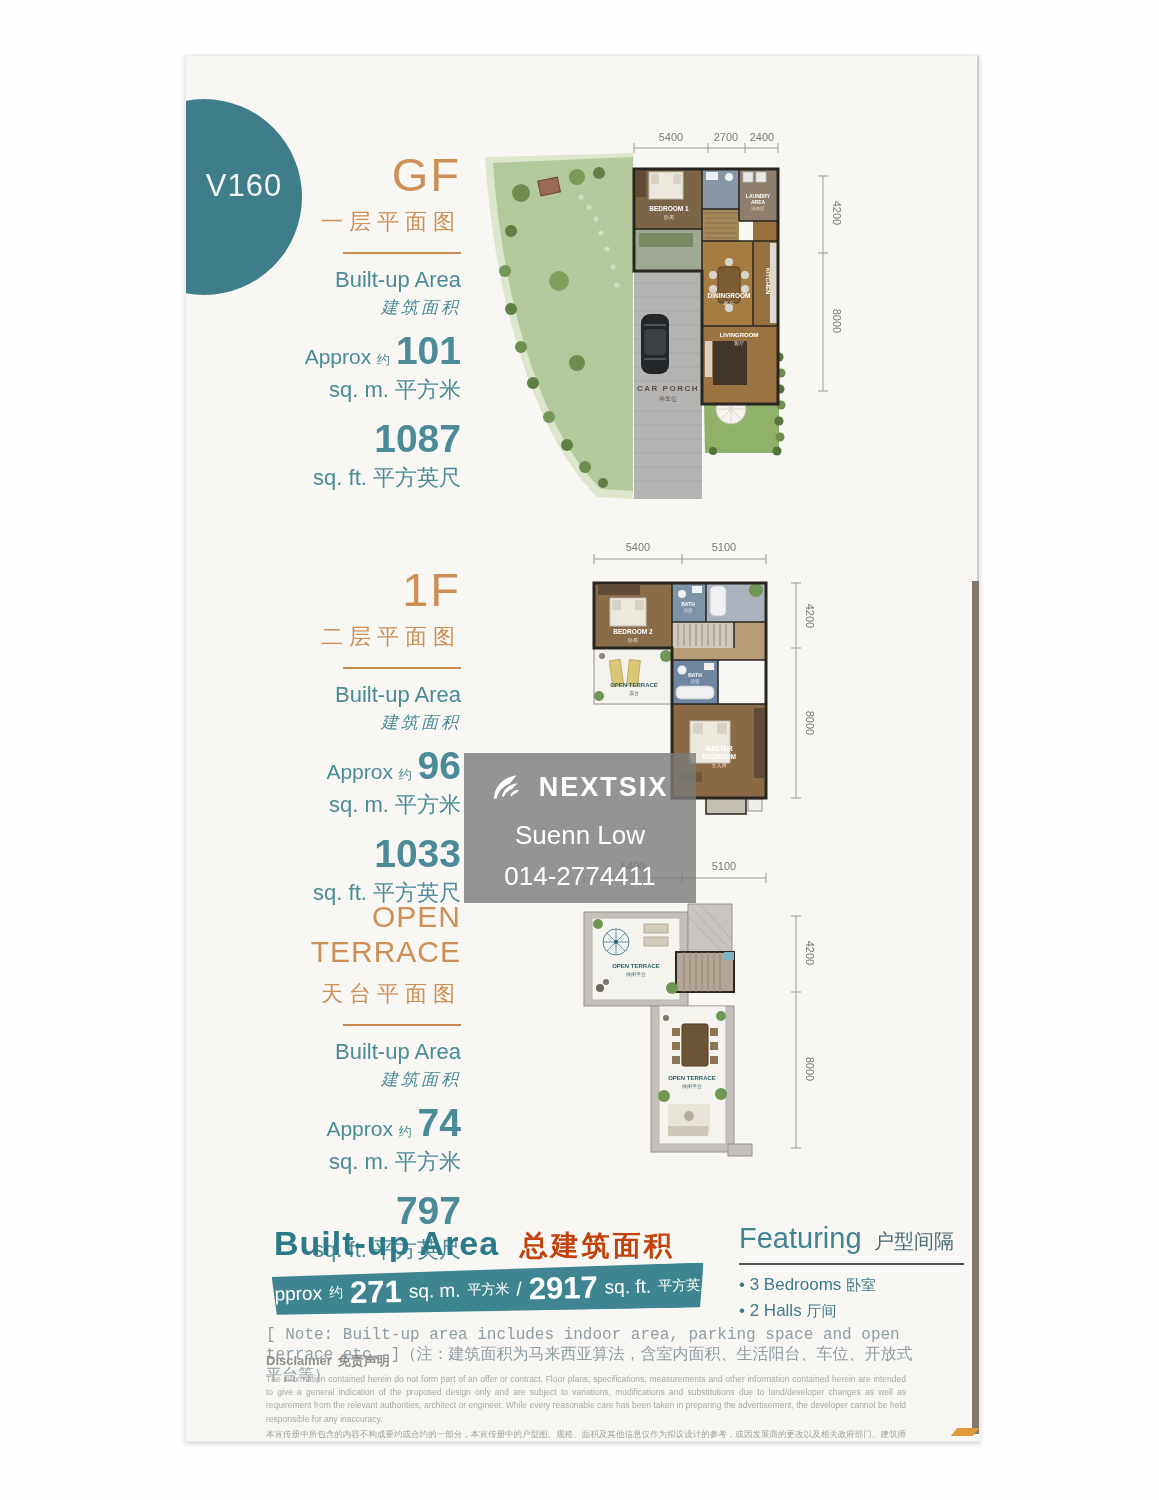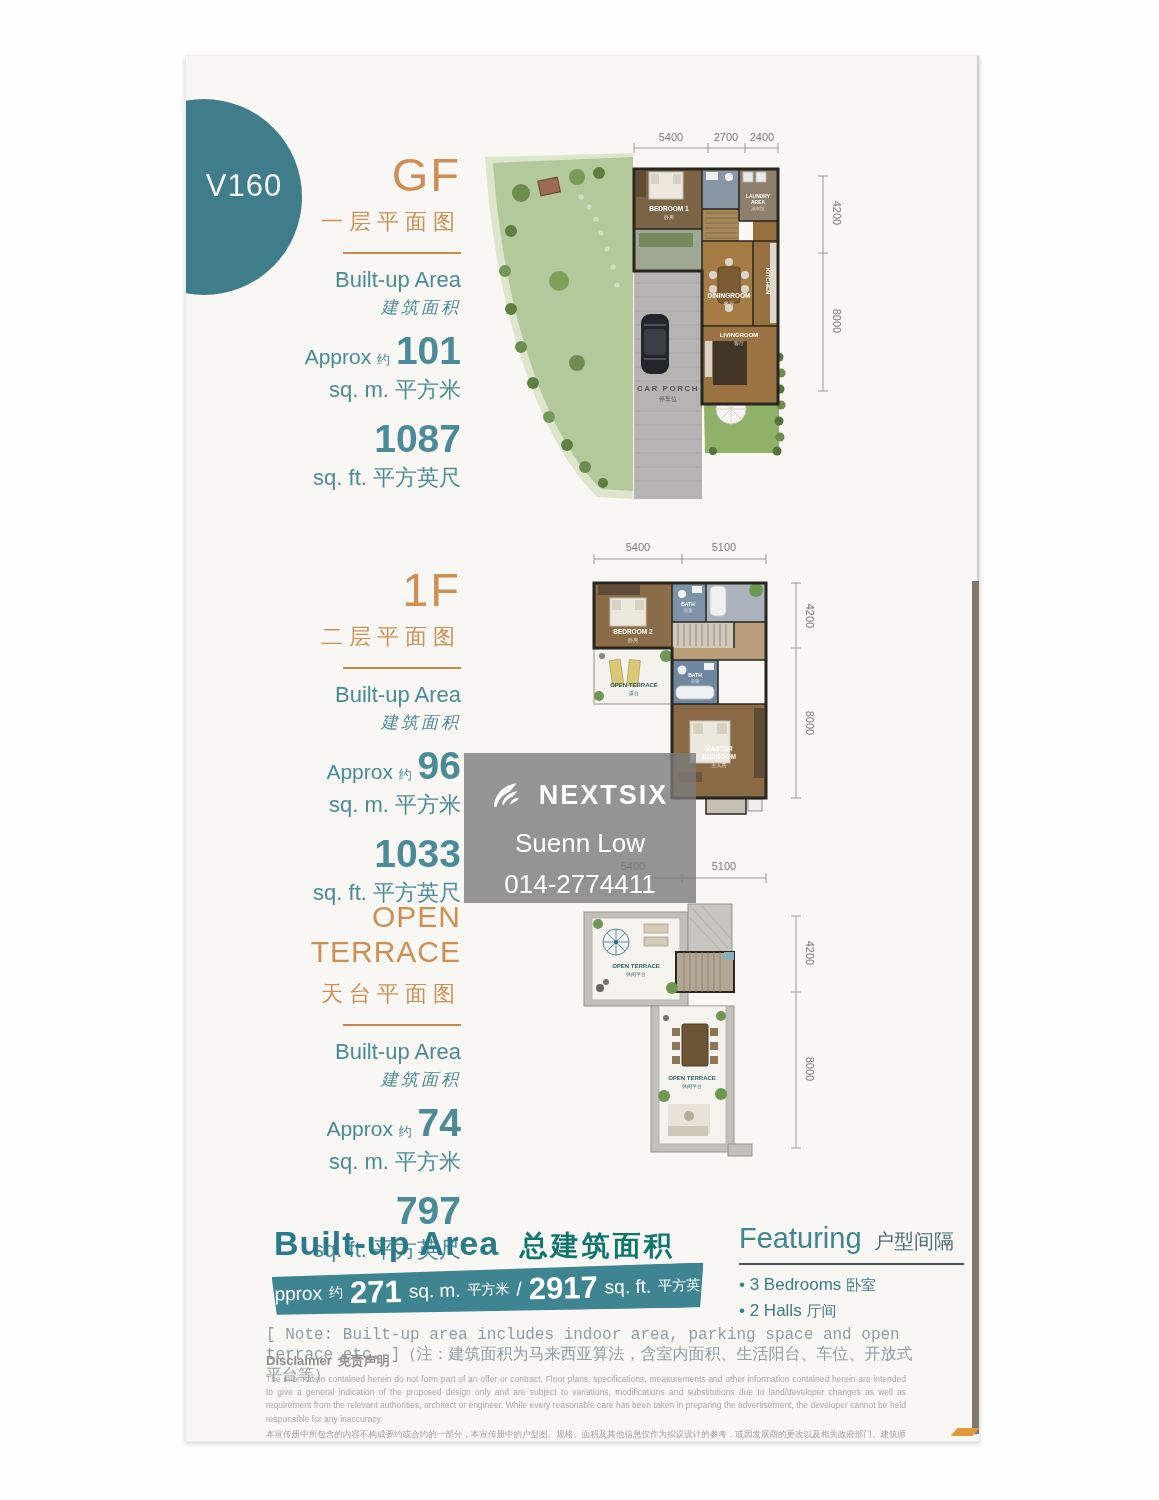--- a/index.html
+++ b/index.html
@@ -27,28 +27,28 @@
   .fi-num2{margin-top:12px;}
   
   .plan{position:absolute;}
   .dim-t{font-size:11px;fill:#7b7b7b;}
   .room-w{fill:#ffffff;font-weight:bold;}
   .room-d{fill:#2f5f66;font-weight:bold;}
   .porch-t{fill:#59544d;font-weight:bold;letter-spacing:1.5px;}
   
   .watermark{position:absolute;left:278px;top:697px;width:232px;height:150px;
              background:rgba(122,122,122,.80);z-index:30;color:#fff;text-align:center;}
-  .wm-logo-row{display:flex;align-items:center;justify-content:center;gap:7px;margin-top:22px;text-align:right;}
+  .wm-logo-row{display:flex;align-items:center;justify-content:center;gap:7px;margin-top:14px;text-align:right;}
   .wm-brand{font-size:27px;font-weight:bold;letter-spacing:2px;}
   .wm-agent{font-size:26px;margin-top:13px;}
   .wm-phone{font-size:26px;margin-top:10px;}
   
   .sum-title{position:absolute;left:88px;top:1168px;white-space:nowrap;}
   .sum-title .en{font-size:34px;font-weight:bold;color:#2a7a8a;letter-spacing:1px;}
-  .sum-title .cn{font-size:28px;font-weight:bold;color:#0f766e;margin-left:16px;letter-spacing:3px;}
+  .sum-title .cn{font-size:28px;font-weight:bold;color:#c2410c;margin-left:16px;letter-spacing:3px;}
   .banner{position:absolute;left:86px;top:1211px;width:432px;height:45px;background:#3e8591;
           transform:rotate(-1.2deg);clip-path:polygon(0 12%,100% 0,99% 100%,1% 96%);
           display:flex;align-items:center;justify-content:center;gap:7px;color:#fff;white-space:nowrap;}
   .banner .b-base{font-size:19px;}
   .banner .b-cn{font-size:14px;}
   .banner .b-num{font-size:31px;font-weight:bold;}
   .featuring{position:absolute;left:553px;top:1166px;width:230px;}
   .feat-head .en{font-size:29px;color:#3f8591;text-align:right;}
   .feat-head .cn{font-size:20px;color:#4a6b75;margin-left:8px;}
   .feat-rule{position:relative;border:none;border-top:2px solid #4a555b;margin:8px 0 10px 0;width:225px;}

